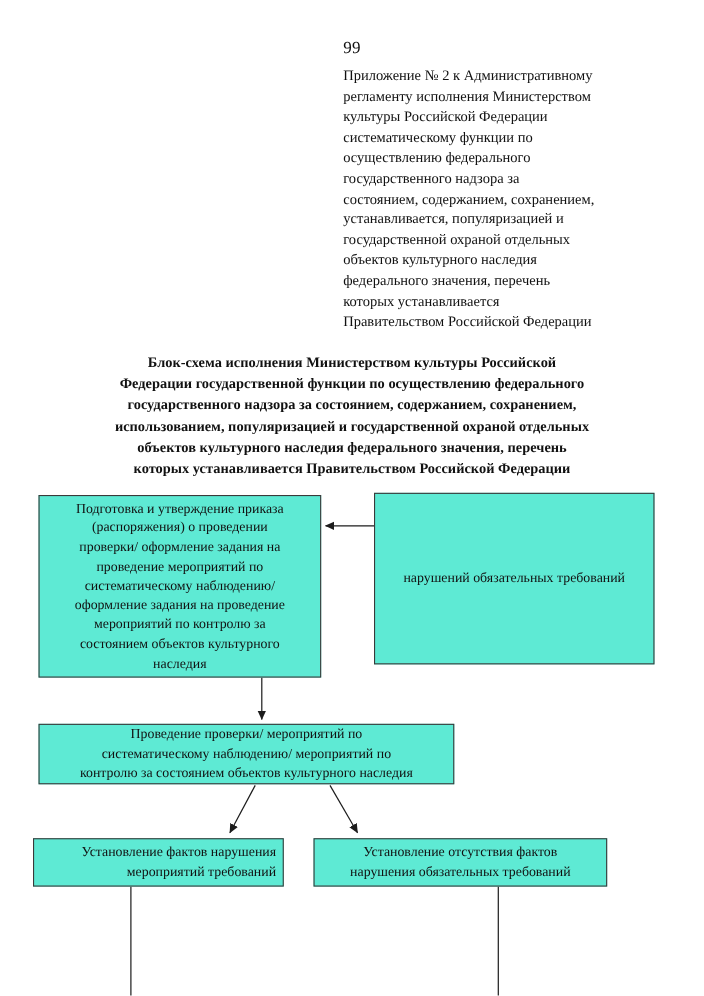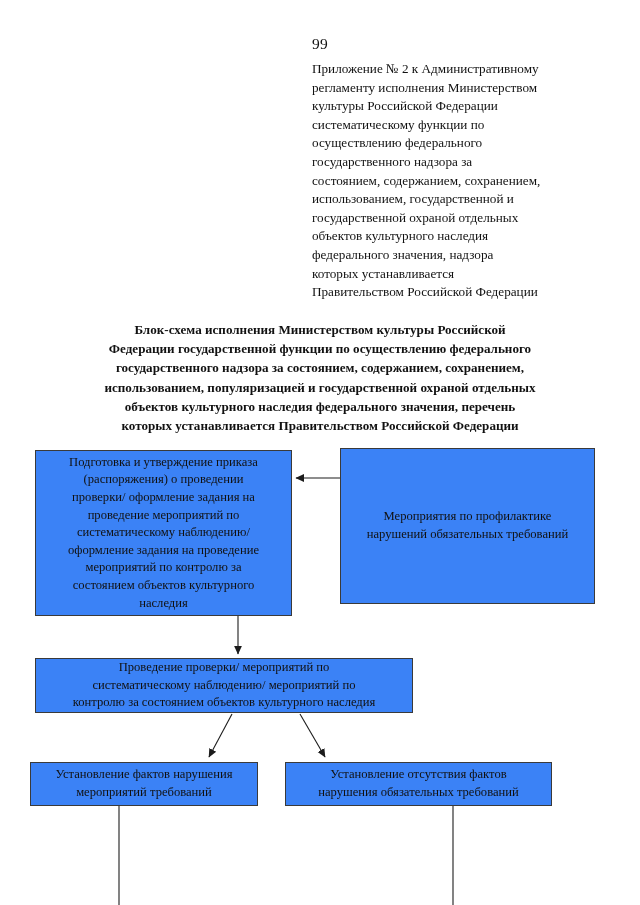--- a/index.html
+++ b/index.html
@@ -71,39 +71,39 @@
 
   
   .flow {
     position: absolute;
     inset: 0;
   }
   .node {
     position: absolute;
     box-sizing: border-box;
     border: 1px solid #3a3a3a;
-    background: #3b82f6;
+    background: #5eead4;
     display: flex;
     align-items: center;
     justify-content: center;
     text-align: center;
     font-size: 12.6px;
     line-height: 17.6px;
     padding: 2px 6px;
   }
   .node .ln {
     display: block;
     white-space: nowrap;
   }
   .node-inner { width: 100%; }
 
   #node-prepare    { left: 35px;  top: 450px; width: 257px; height: 166px; }
   #node-prevention { left: 340px; top: 448px; width: 255px; height: 156px; }
   #node-conduct    { left: 35px;  top: 658px; width: 378px; height: 55px;  }
-  #node-violation  { left: 30px;  top: 762px; width: 228px; height: 44px;  }
+  #node-violation  { left: 30px;  top: 762px; width: 228px; height: 44px; text-align: right;  }
   #node-noviolation{ left: 285px; top: 762px; width: 267px; height: 44px; align-items: center;  }
 
   svg.connectors {
     position: absolute;
     left: 0; top: 0;
     width: 640px;
     height: 905px;
     overflow: visible;
     pointer-events: none;
   }
@@ -116,24 +116,24 @@
   <div class="page-number">99</div>
 
   <div class="appendix-block">
     <span class="ln">Приложение № 2 к Административному</span>
     <span class="ln">регламенту исполнения Министерством</span>
     <span class="ln">культуры Российской Федерации</span>
     <span class="ln">систематическому функции по</span>
     <span class="ln">осуществлению федерального</span>
     <span class="ln">государственного надзора за</span>
     <span class="ln">состоянием, содержанием, сохранением,</span>
-    <span class="ln">использованием, государственной и</span>
+    <span class="ln">устанавливается, популяризацией и</span>
     <span class="ln">государственной охраной отдельных</span>
     <span class="ln">объектов культурного наследия</span>
-    <span class="ln">федерального значения, надзора</span>
+    <span class="ln">федерального значения, перечень</span>
     <span class="ln">которых устанавливается</span>
     <span class="ln">Правительством Российской Федерации</span>
   </div>
 
   <div class="doc-title">
     <span class="ln">Блок-схема исполнения Министерством культуры Российской</span>
     <span class="ln">Федерации государственной функции по осуществлению федерального</span>
     <span class="ln">государственного надзора за состоянием, содержанием, сохранением,</span>
     <span class="ln">использованием, популяризацией и государственной охраной отдельных</span>
     <span class="ln">объектов культурного наследия федерального значения, перечень</span>
@@ -171,21 +171,20 @@
         <span class="ln">систематическому наблюдению/</span>
         <span class="ln">оформление задания на проведение</span>
         <span class="ln">мероприятий по контролю за</span>
         <span class="ln">состоянием объектов культурного</span>
         <span class="ln">наследия</span>
       </div>
     </div>
 
     <div class="node" id="node-prevention">
       <div class="node-inner">
-        <span class="ln">Мероприятия по профилактике</span>
         <span class="ln">нарушений обязательных требований</span>
       </div>
     </div>
 
     <div class="node" id="node-conduct">
       <div class="node-inner">
         <span class="ln">Проведение проверки/ мероприятий по</span>
         <span class="ln">систематическому наблюдению/ мероприятий по</span>
         <span class="ln">контролю за состоянием объектов культурного наследия</span>
       </div>

